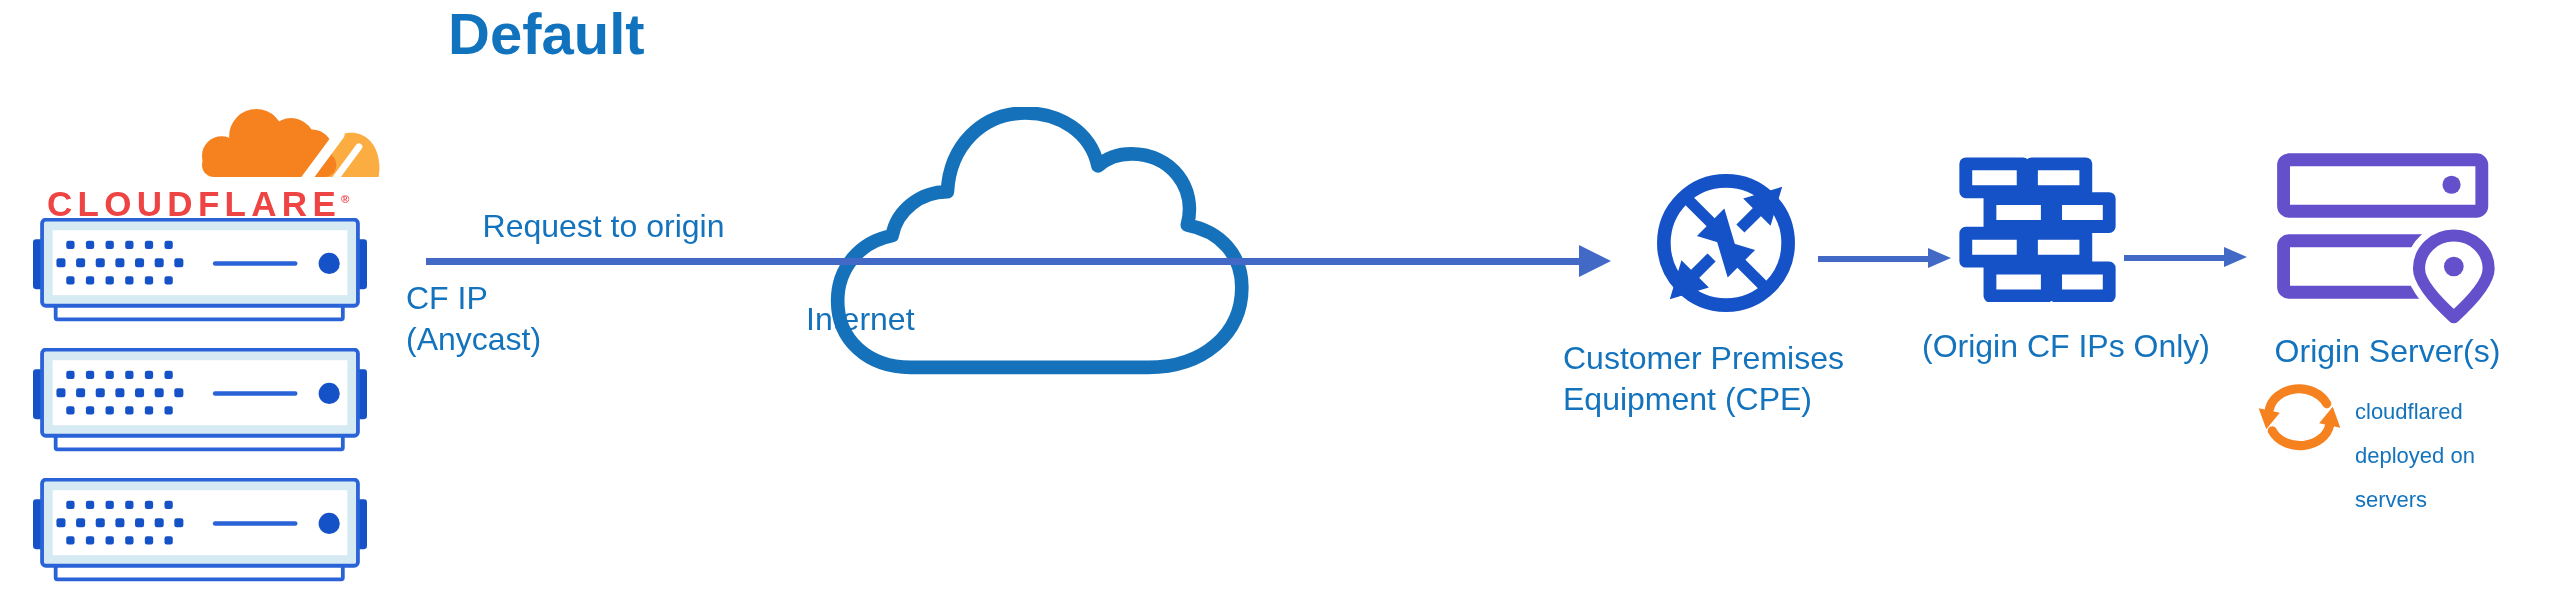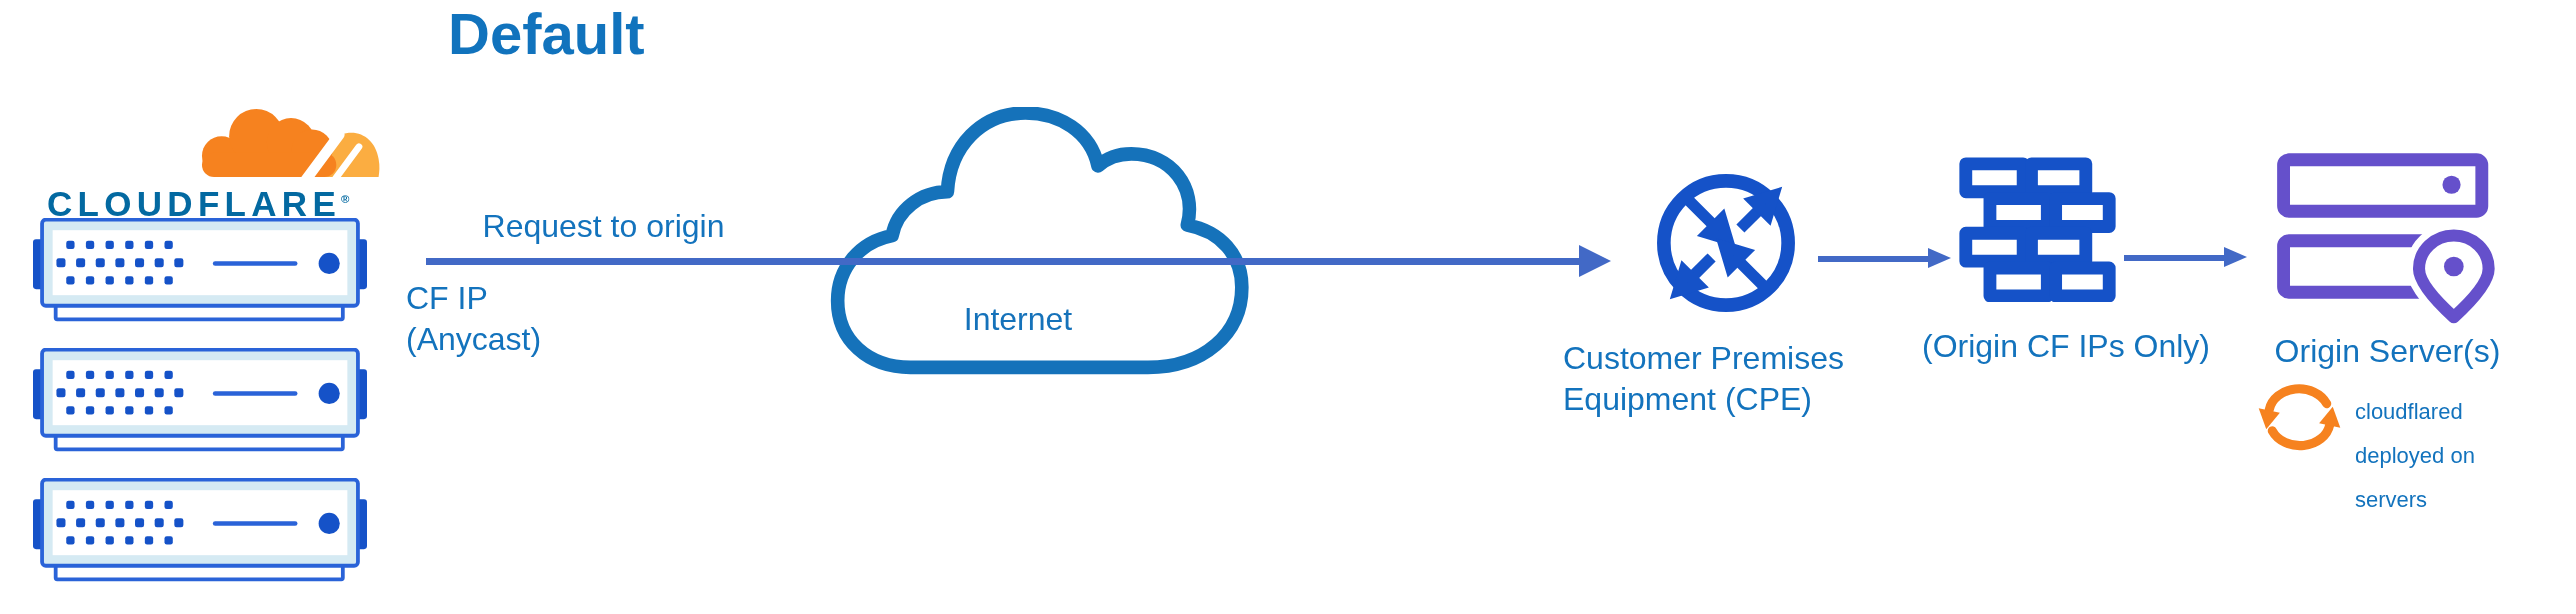--- a/index.html
+++ b/index.html
@@ -5,27 +5,27 @@
   html,body{margin:0;padding:0;background:#fff;}
   .canvas{
     position:relative;width:2576px;height:614px;background:#ffffff;overflow:hidden;
     font-family:"Liberation Sans", sans-serif;
   }
   .abs{position:absolute;}
   .title{
     left:448px;top:0px;font-size:58px;font-weight:600;color:#1173BD;letter-spacing:0;
   }
   .wordmark{
-    left:47px;top:184px;font-size:35px;font-weight:800;letter-spacing:5.3px;color:#0369a1;
+    left:47px;top:184px;font-size:35px;font-weight:800;letter-spacing:5.3px;color:#ef4444;
     white-space:nowrap;
   }
   .wordmark sup{font-size:11.4px;letter-spacing:0;}
   .lbl{color:#1373BD;font-size:32px;line-height:41px;}
   .lbl.center{text-align:center;}
-  .internet-lbl{color:#1572BA;font-size:32px;text-align:center;z-index:6;}
+  .internet-lbl{color:#1572BA;font-size:32px;text-align:left;z-index:6;}
   .line{background:#4269C6;z-index:5;}
   .ahead{width:0;height:0;z-index:5;}
   .ahead.big{border-top:16px solid transparent;border-bottom:16px solid transparent;border-left:32px solid #4269C6;}
   .ahead.small{border-top:10.6px solid transparent;border-bottom:10.6px solid transparent;border-left:23px solid #4269C6;}
   .z1{z-index:1}
   svg{display:block;}
 </style>
 </head>
 <body>
 

